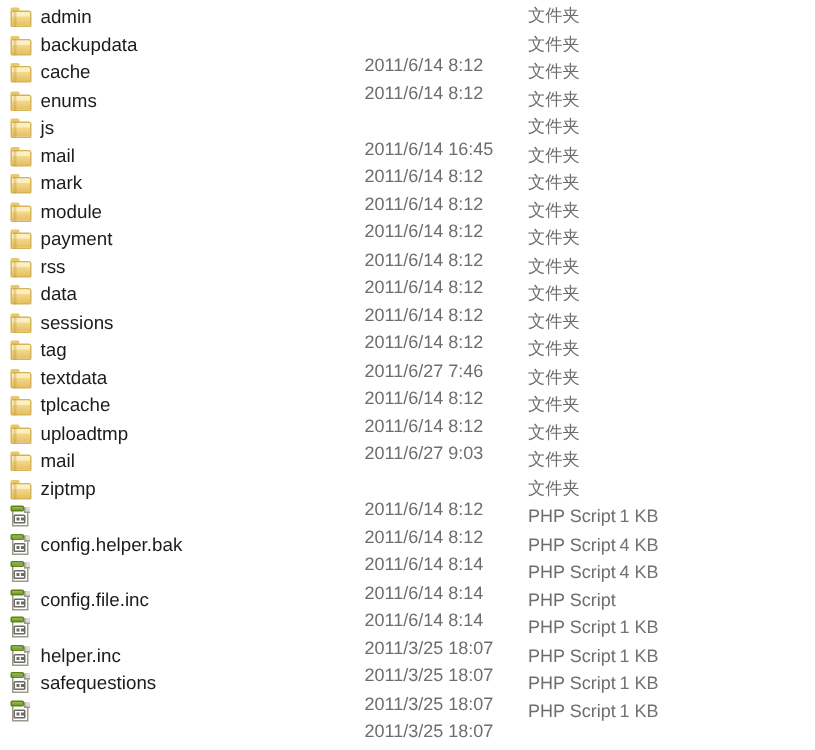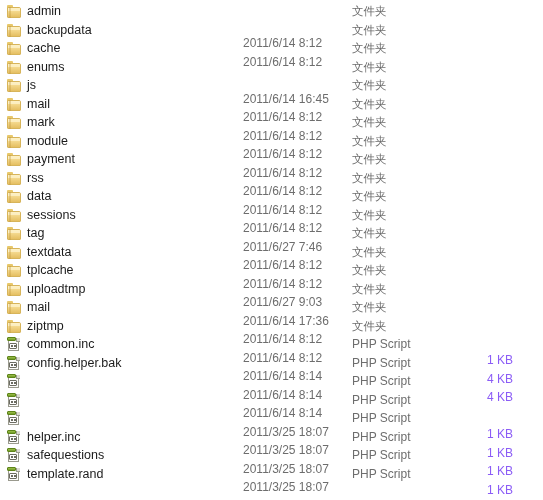--- a/index.html
+++ b/index.html
@@ -178,23 +178,22 @@
     font-size: 12px;
   }
   .col-type.cjk {
     font-family: Liberation Sans, sans-serif;
     font-size: 11.5px;
   }
   .col-size {
     position: absolute;
     left: 413px;
     width: 100px;
-    top: 16px;
-    text-align: right;
-    color: #8b5cf6;
+    top: 0;
+    color: #737373;
     font-size: 12px;
   }
 </style>
 </head>
 <body>
 
 <div id="file-list">
     <div class="row">
       <div class="icon-cell">
         <div class="folder-icon">
@@ -407,21 +406,20 @@
     <div class="row">
       <div class="icon-cell">
         <div class="folder-icon">
           <div class="tab"></div>
           <div class="body"></div>
           <div class="lip"></div>
           <div class="shade"></div>
         </div>
       </div>
       <span class="col-name">uploadtmp</span>
-      <span class="col-date">2011/6/14 17:36</span>
       <span class="col-type cjk">文件夹</span>
       <span class="col-size"></span>
     </div>
     <div class="row">
       <div class="icon-cell">
         <div class="folder-icon">
           <div class="tab"></div>
           <div class="body"></div>
           <div class="lip"></div>
           <div class="shade"></div>
@@ -448,21 +446,20 @@
     </div>
     <div class="row">
       <div class="icon-cell">
         <div class="php-icon">
           <div class="page"></div>
           <div class="fold"></div>
           <div class="band"></div>
           <div class="glyph"></div>
         </div>
       </div>
-      <span class="col-name">common.inc</span>
       <span class="col-date">2011/6/14 8:14</span>
       <span class="col-type">PHP Script</span>
       <span class="col-size">1 KB</span>
     </div>
     <div class="row">
       <div class="icon-cell">
         <div class="php-icon">
           <div class="page"></div>
           <div class="fold"></div>
           <div class="band"></div>
@@ -489,20 +486,21 @@
     </div>
     <div class="row">
       <div class="icon-cell">
         <div class="php-icon">
           <div class="page"></div>
           <div class="fold"></div>
           <div class="band"></div>
           <div class="glyph"></div>
         </div>
       </div>
+      <span class="col-name">config.file.inc</span>
       <span class="col-date">2011/3/25 18:07</span>
       <span class="col-type">PHP Script</span>
     </div>
     <div class="row">
       <div class="icon-cell">
         <div class="php-icon">
           <div class="page"></div>
           <div class="fold"></div>
           <div class="band"></div>
           <div class="glyph"></div>
@@ -542,18 +540,17 @@
     </div>
     <div class="row">
       <div class="icon-cell">
         <div class="php-icon">
           <div class="page"></div>
           <div class="fold"></div>
           <div class="band"></div>
           <div class="glyph"></div>
         </div>
       </div>
-      <span class="col-name">template.rand</span>
       <span class="col-date">2011/3/25 18:07</span>
       <span class="col-type">PHP Script</span>
       <span class="col-size">1 KB</span>
     </div>
   </div>
 
 </body></html>

